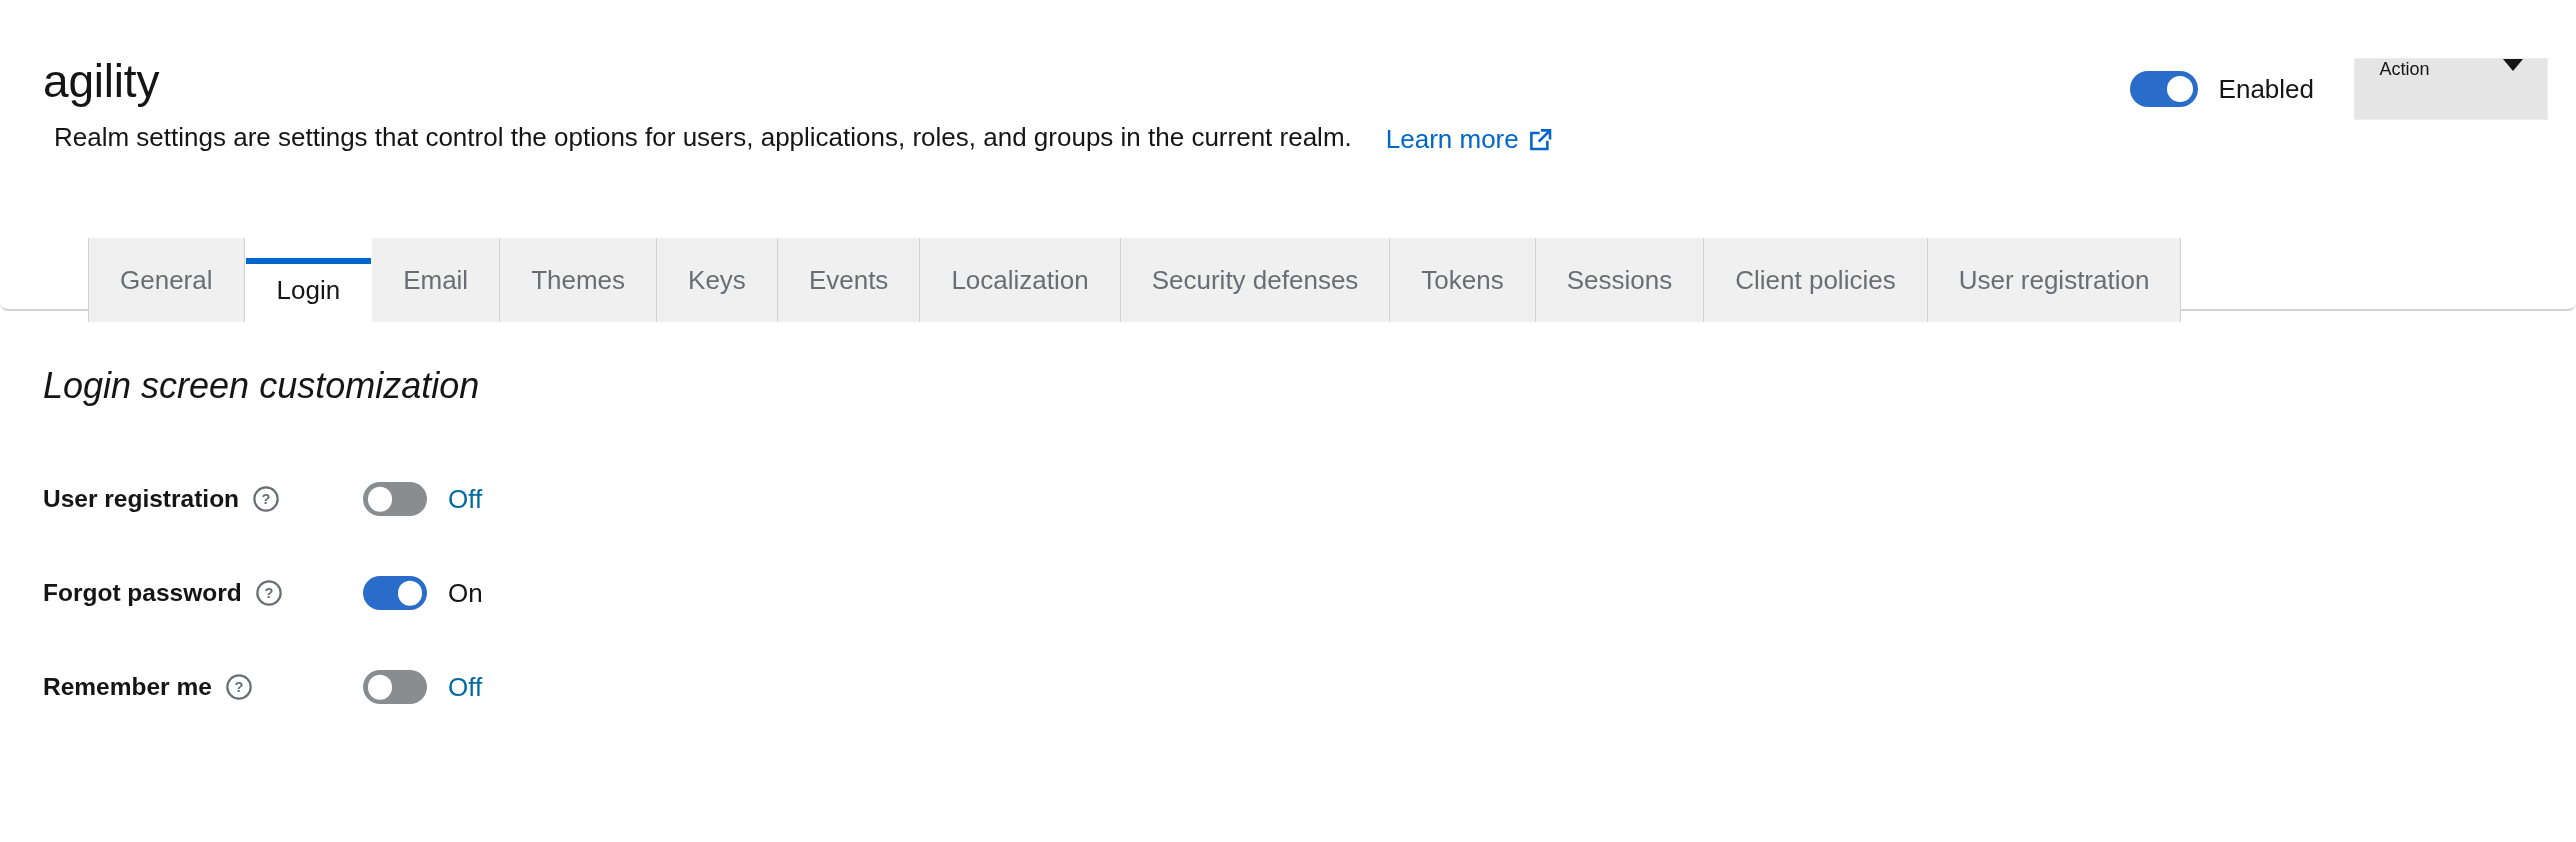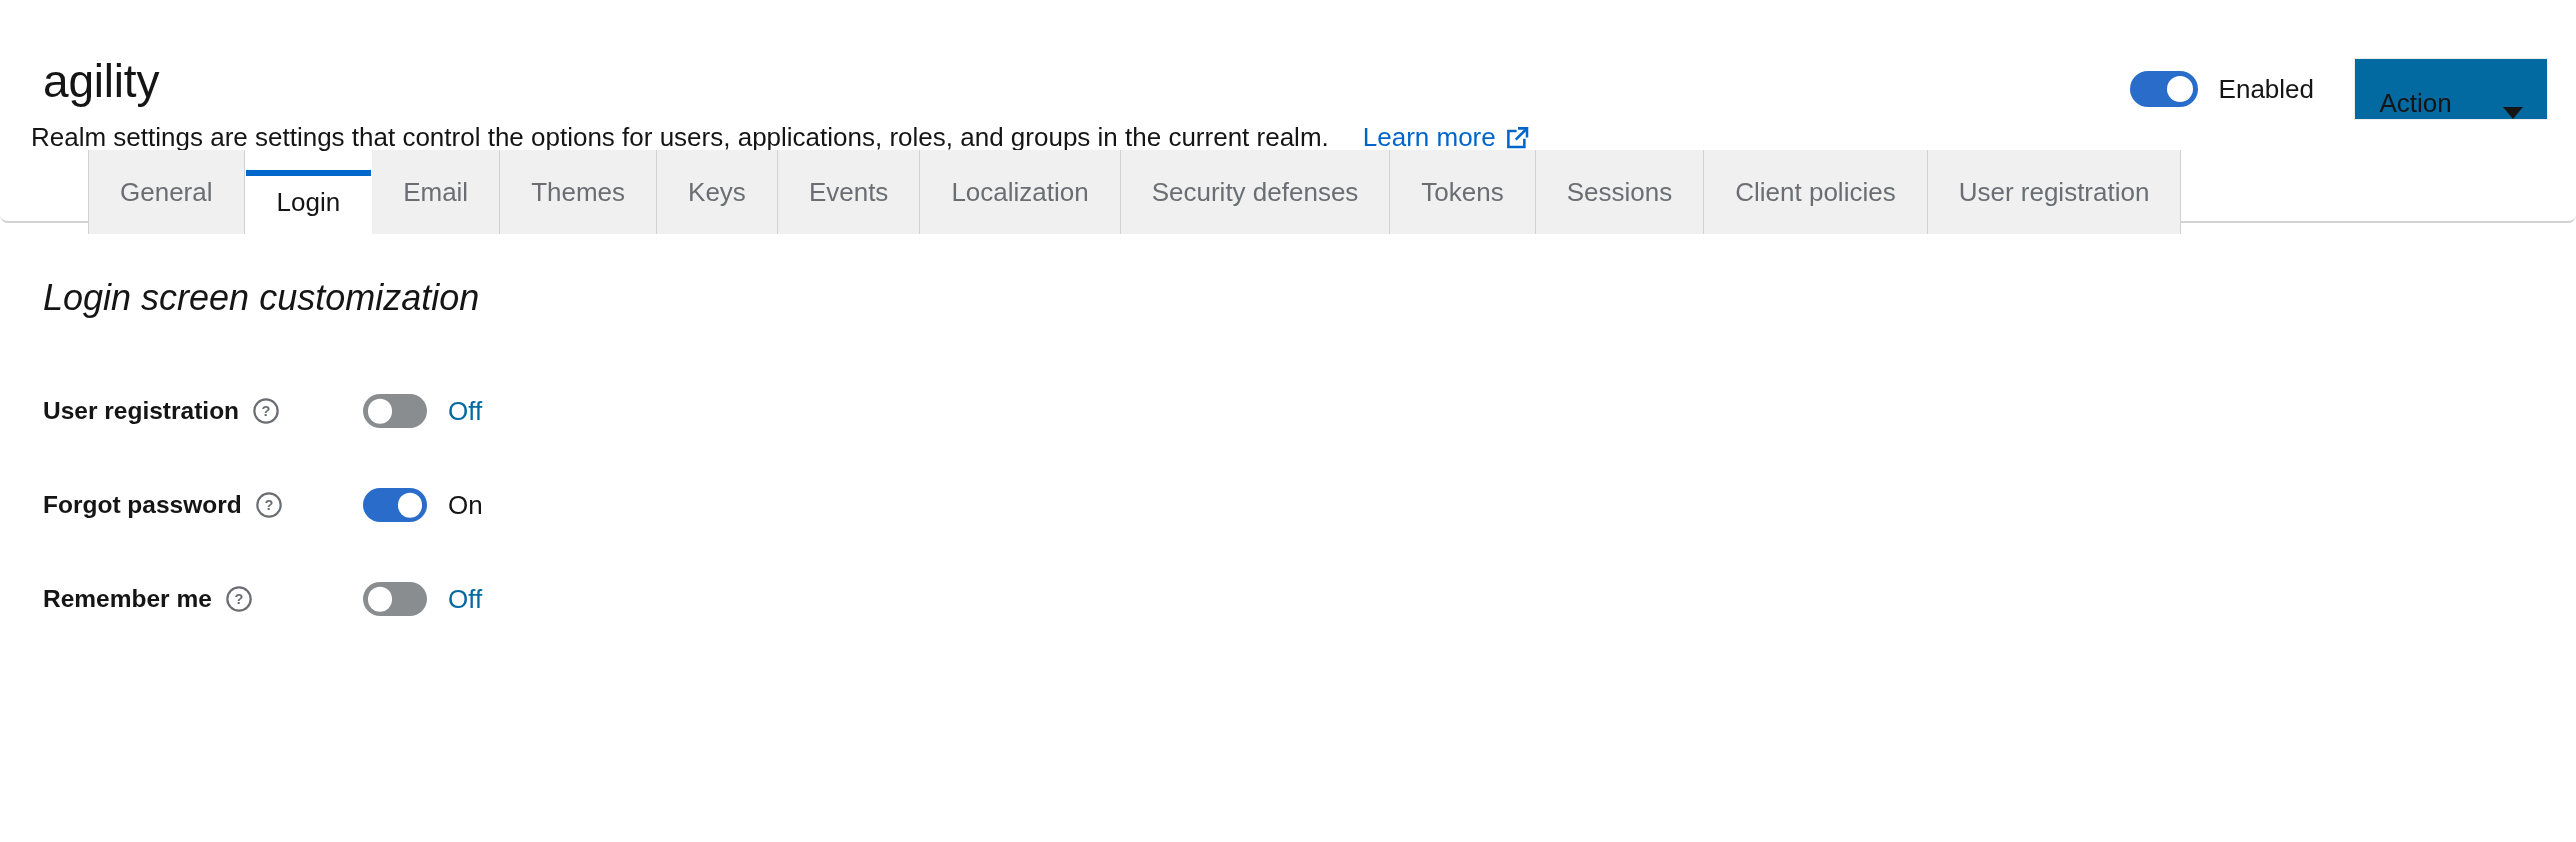--- a/index.html
+++ b/index.html
@@ -13,39 +13,39 @@
     font-family: "Liberation Sans", sans-serif;
     color: #151515;
     overflow: hidden;
     position: relative;
   }
 
   
   .page-header {
     position: relative;
     padding: 16px;
-    height: 150px;
+    height: 238px;
     box-sizing: border-box;
   }
   .header-title {
     position: absolute;
     left: 43px;
     top: 56px;
     font-size: 46px;
     font-weight: 400;
     line-height: 1.1;
     color: #151515;
     letter-spacing: -0.2px;
   }
   .header-desc-row {
     position: absolute;
-    left: 31px;
+    left: 54px;
     top: 120px;
     display: flex;
-    align-items: center;
+    align-items: flex-end;
     white-space: nowrap;
   }
   .header-desc {
     font-size: 26px;
     line-height: 1.35;
     color: #151515;
     font-weight: 400;
   }
   .learn-more {
     margin-left: 34px;
@@ -107,30 +107,30 @@
   .switch.md .knob { width: 24.5px; height: 24.5px; }
   .switch.md.on .knob { right: 4.7px; }
   .switch.md.off .knob { left: 4.7px; }
 
   .switch.on { background: #2a6cc9; }
   .switch.off { background: #8a8d90; }
 
   
   .action-dropdown {
     display: inline-flex;
-    align-items: flex-end;
+    align-items: flex-start;
     justify-content: space-between;
     gap: 38px;
     min-width: 194px;
     height: 62px;
     padding: 0 24.5px;
     box-sizing: border-box;
     border: 0.9px solid #ededed;
-    background: #0369a1;
-    font-size: 26px;
+    background: #e5e5e5;
+    font-size: 18px;
     color: #151515;
     cursor: pointer;
   }
   .caret {
     width: 0;
     height: 0;
     border-left: 10.3px solid transparent;
     border-right: 10.3px solid transparent;
     border-top: 12.2px solid #151515;
     flex: none;

